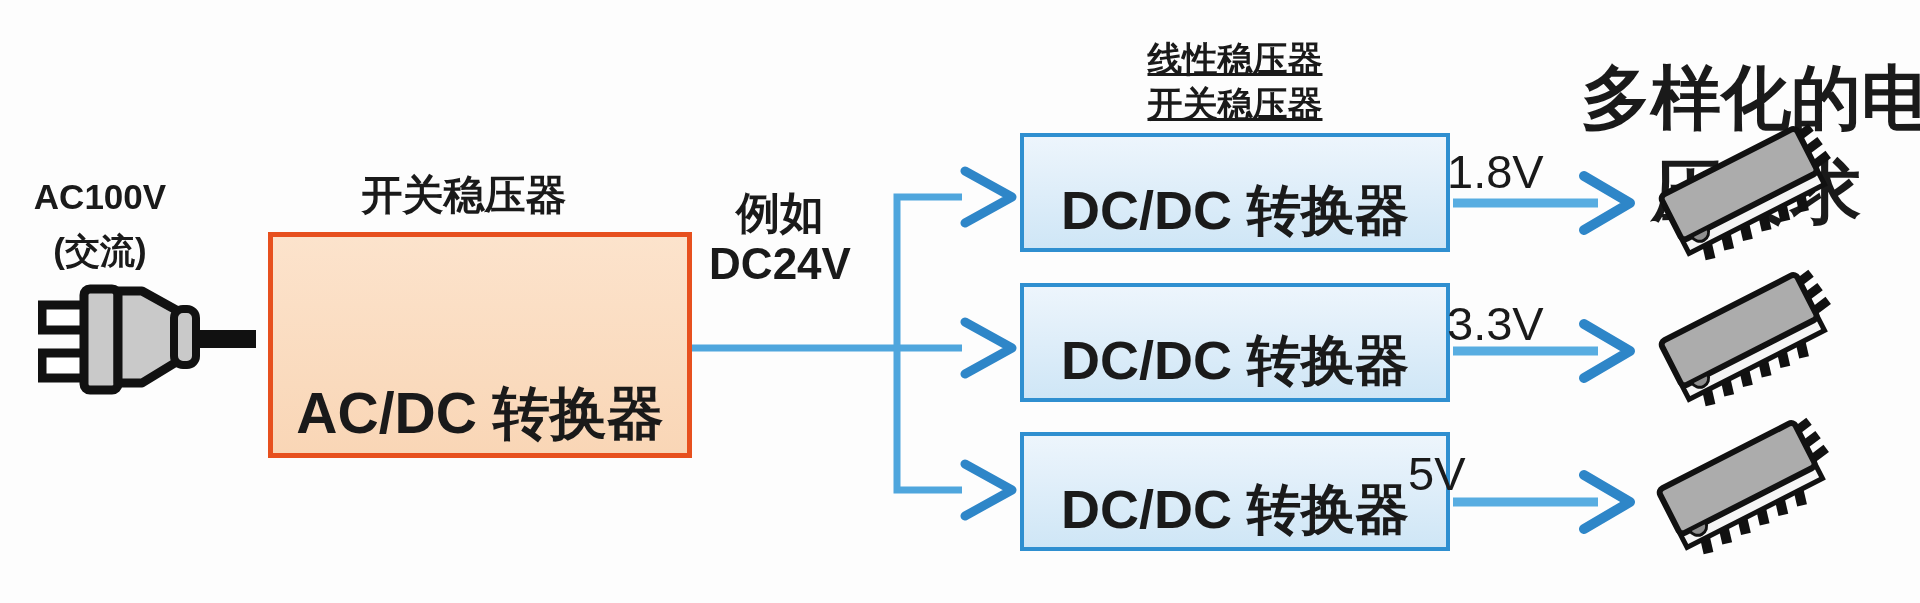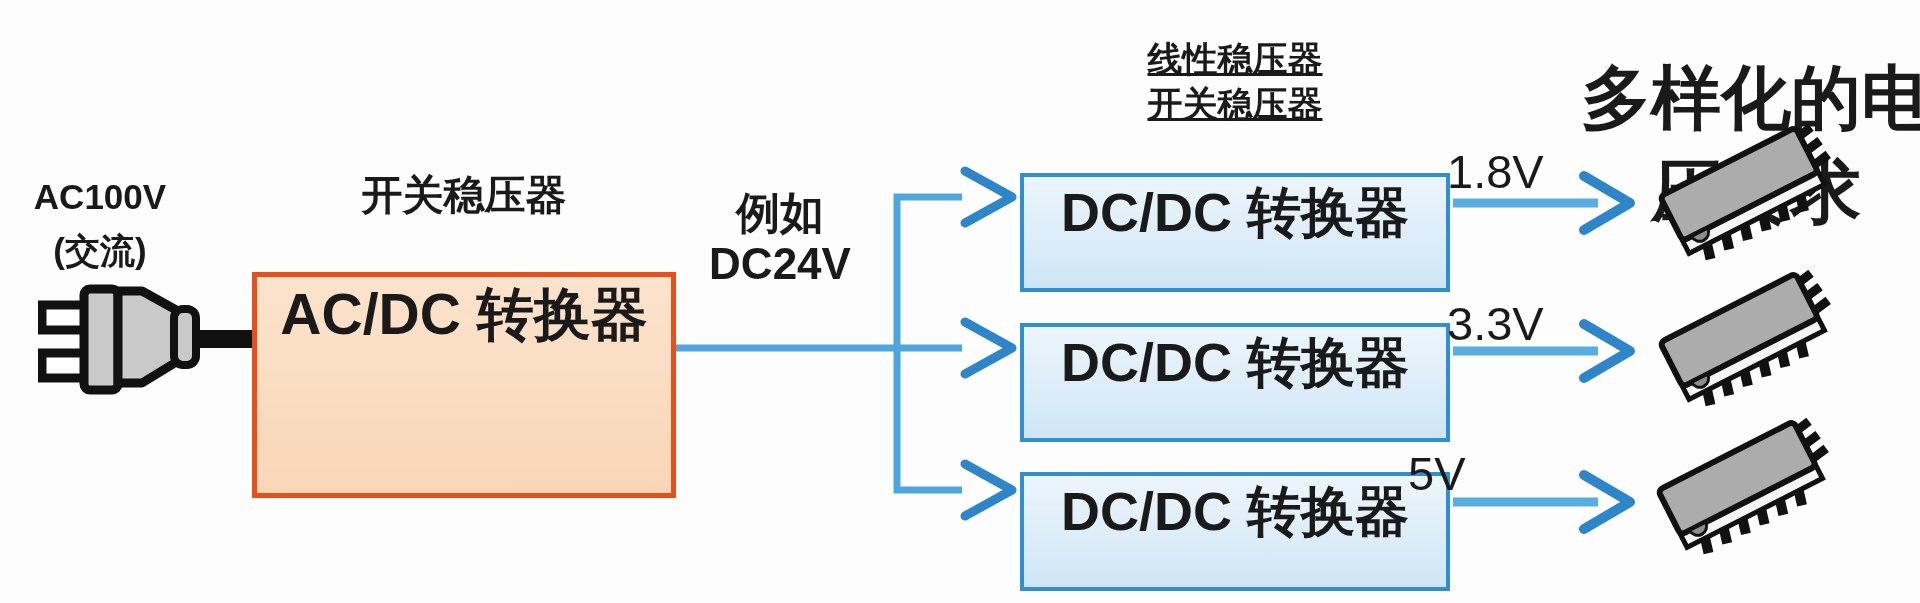--- a/index.html
+++ b/index.html
@@ -12,23 +12,23 @@
   .abs{position:absolute;}
   .ctr{text-align:center;}
   
   .src-label{left:10px;top:170px;width:180px;font-size:35px;line-height:54px;font-weight:600;}
   .acdc-top-label{left:252px;top:168px;width:424px;font-size:41px;font-weight:600;}
   .mid-label{left:690px;top:166px;width:180px;font-size:44px;line-height:51px;font-weight:600;margin-top:21px;}
   .dcdc-top-label{left:1020px;top:36px;width:430px;font-size:35px;line-height:45px;font-weight:600;text-decoration:underline;}
   .out-label{width:140px;font-size:47px;font-weight:400;text-align:left;}
   .page-title{left:1551px;top:52px;width:410px;font-size:70px;font-weight:bold;}
   
-  .box{display:flex;align-items:flex-start;justify-content:center;margin-top:40px;}
+  .box{display:flex;align-items:flex-end;justify-content:center;}
   .acdc-box{
-    left:252px;top:232px;width:424px;height:226px;
+    left:268px;top:232px;width:424px;height:226px;
     border:5px solid #E7501E;box-sizing:border-box;
     background:linear-gradient(180deg,#FCE3CC 0%,#FADAB E 100%);
     background:linear-gradient(180deg,#FCE3CC 0%,#F9D6B6 100%);
     font-size:57px;font-weight:600;
   }
   .dcdc-box{
     left:1020px;width:430px;height:119px;
     border:4px solid #2F8FD0;box-sizing:border-box;
     background:linear-gradient(180deg,#EDF5FC 0%,#CFE6F6 100%);
     font-size:54px;font-weight:600;

